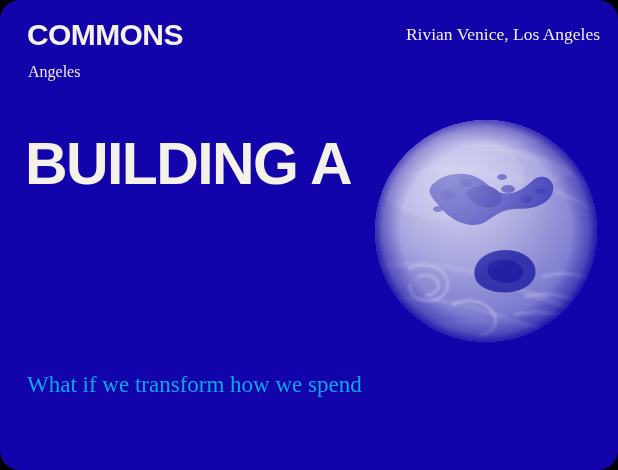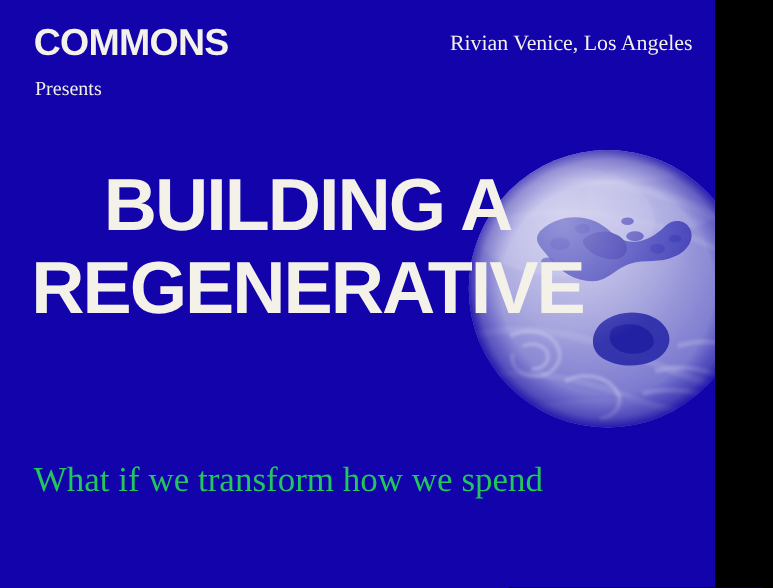--- a/index.html
+++ b/index.html
@@ -2,25 +2,26 @@
 <html><head>
 <meta charset="utf-8">
 <style>
   html, body {
     margin: 0;
     padding: 0;
     background: #000;
   }
   #poster {
     position: relative;
-    width: 572px;
+    width: 618px;
     height: 470px;
     overflow: hidden;
     background: #1203aa;
     font-family: "Liberation Sans", sans-serif;
+    border-radius: 20px;
     -webkit-font-smoothing: antialiased;
   }
 
   
   #globe-layer {
     position: absolute;
     left: 374px;
     top: 119px;
     width: 224px;
     height: 224px;
@@ -88,23 +89,23 @@
   .headline .hl-line { display: block; }
 
   
   .subhead {
     position: absolute;
     left: 27px;
     top: 371px;
     z-index: 3;
     margin: 0;
     font-family: "Liberation Serif", serif;
-    font-size: 28px;
+    font-size: 23px;
     line-height: 28px;
-    color: #22c55e;
+    color: #0ea5e9;
     white-space: nowrap;
   }
   .subhead .sh-line { display: block; }
 </style>
 </head>
 <body>
 
 <div id="poster">
 
   <div id="globe-layer">
@@ -195,29 +196,28 @@
 
         <circle cx="112" cy="112" r="112" fill="#2f2ab8" opacity="0.18"></circle>
         <circle cx="112" cy="112" r="112" fill="url(#limbShade)"></circle>
         <circle cx="112" cy="112" r="112" fill="url(#glowTL)"></circle>
       </g>
     </svg>
   </div>
 
   <div class="brand-block">
     <div class="brand-word">COMMONS</div>
-    <div class="brand-sub">Presents</div>
+    <div class="brand-sub">Angeles</div>
   </div>
 
   <div class="venue-block">
     <div class="venue-line">Rivian Venice, Los Angeles</div>
   </div>
 
   <h1 class="headline">
     <span class="hl-line">BUILDING A</span>
-    <span class="hl-line">REGENERATIVE</span>
   </h1>
 
   <p class="subhead">
     <span class="sh-line">What if we transform how we spend</span>
   </p>
 
 </div>
 
 </body></html>

